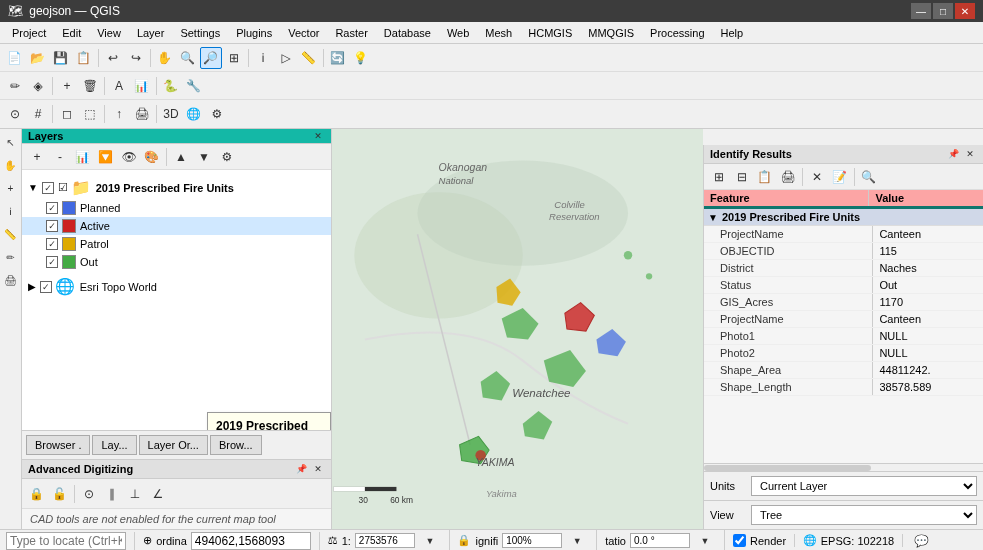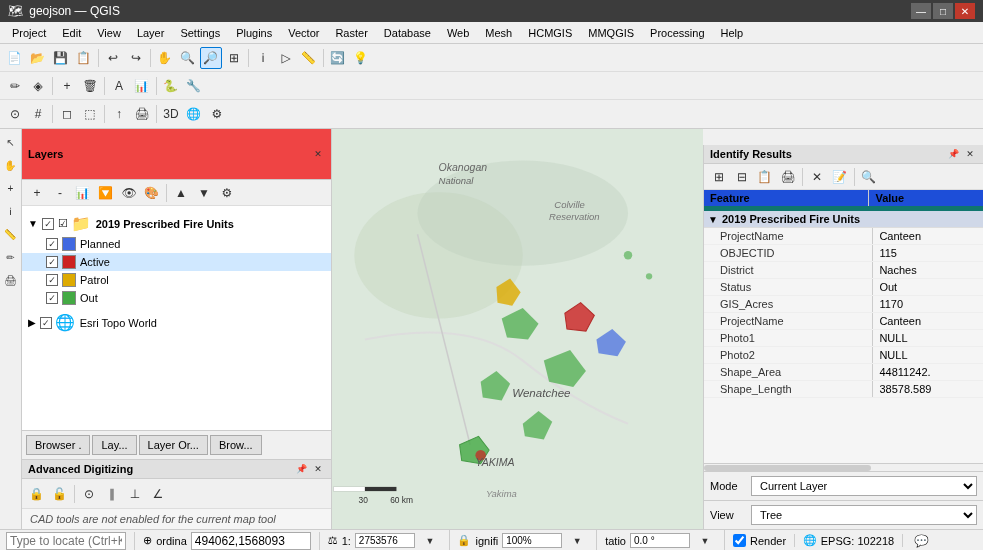--- a/index.html
+++ b/index.html
@@ -17,21 +17,21 @@
     .menu-item { padding: 2px 8px; cursor: pointer; font-size: 11px; }
     .tb-btn { width: 22px; height: 22px; background: transparent; border: 1px solid transparent; cursor: pointer; display: flex; align-items: center; justify-content: center; font-size: 12px; color: #333; border-radius: 2px; }
     .tb-separator { width: 1px; height: 18px; background: #ccc; margin: 0 2px; }
     .tb-active { background: #d0e8ff; border-color: #0078d7; }
 
     
     #left-panel { width: 310px; display: flex; flex-direction: column; border-right: 1px solid #ccc; background: #f5f5f5; }
 
     
     #layers-panel { flex: 1; display: flex; flex-direction: column; min-height: 0; }
-    #layers-header { background: #ef4444; border-bottom: 1px solid #ccc; padding: 18px 6px; display: flex; align-items: center; justify-content: space-between; font-weight: bold; font-size: 11px; }
+    #layers-header { background: #14b8a6; border-bottom: 1px solid #ccc; padding: 0 6px; display: flex; align-items: center; justify-content: space-between; font-weight: bold; font-size: 11px; }
     #layers-toolbar { background: #f0f0f0; border-bottom: 1px solid #ddd; height: 26px; display: flex; align-items: center; padding: 2px 4px; gap: 1px; }
     #layers-content { flex: 1; overflow-y: auto; padding: 4px 0; background: #fff; }
     .layer-group { padding: 2px 0; }
     .layer-group-header { display: flex; align-items: center; gap: 4px; padding: 2px 6px; cursor: pointer; }
     .layer-item { display: flex; align-items: center; gap: 4px; padding: 2px 6px 2px 24px; cursor: pointer; position: relative; }
     .layer-item.active-layer { background: #d0e8ff; }
     .cb { width: 12px; height: 12px; border: 1px solid #666; background: #fff; display: flex; align-items: center; justify-content: center; font-size: 9px; flex-shrink: 0; }
     .cb.checked::after { content: '✓'; color: #333; font-size: 9px; }
     .layer-icon { width: 14px; height: 14px; flex-shrink: 0; border: 1px solid #888; }
     .layer-name { font-size: 11px; }
@@ -51,21 +51,21 @@
     #adv-status { padding: 4px 8px; font-size: 11px; color: #555; font-style: italic; }
 
     
     #map-area { flex: 1; position: relative; overflow: hidden; background: #e8f0e8; }
     #map-canvas { width: 100%; height: 100%; background: linear-gradient(135deg, #d4e8d4 0%, #e8f0e0 40%, #c8dcc8 100%); position: relative; }
 
     
     #right-panel { width: 280px; border-left: 1px solid #ccc; display: flex; flex-direction: column; background: #f5f5f5; margin-top: 16px; }
     #identify-header { background: #e0e0e0; border-bottom: 1px solid #ccc; padding: 2px 6px; display: flex; align-items: center; justify-content: space-between; font-weight: bold; font-size: 11px; }
     #identify-toolbar { background: #f0f0f0; border-bottom: 1px solid #ddd; height: 26px; display: flex; align-items: center; padding: 2px 4px; gap: 1px; }
-    .id-col-header { display: flex; background: #1d4ed8; border-bottom: 5px solid #0f766e; font-weight: bold; }
+    .id-col-header { display: flex; background: #fca5a5; border-bottom: 3px solid #0f766e; font-weight: bold; }
     .id-col-feature { flex: 1.5; padding: 2px 6px; border-right: 1px solid #ccc; font-size: 11px; }
     .id-col-value { flex: 1; padding: 2px 6px; font-size: 11px; }
     .id-group-row { display: flex; align-items: center; background: #d0d8e8; border-bottom: 1px solid #ddd; padding: 2px 4px; font-weight: bold; font-size: 11px; }
     .id-row { display: flex; border-bottom: 1px solid #eee; }
     .id-row .id-col-feature { font-size: 11px; color: #333; padding-left: 16px; }
     .id-row .id-col-value { font-size: 11px; color: #000; }
     #identify-mode { border-top: 1px solid #ccc; padding: 4px 6px; display: flex; align-items: center; gap: 6px; background: #f0f0f0; }
     #identify-view { border-top: 1px solid #ccc; padding: 4px 6px; display: flex; align-items: center; gap: 6px; background: #f0f0f0; }
     .mode-select { flex: 1; padding: 2px 4px; font-size: 11px; border: 1px solid #aaa; background: #fff; }
 
@@ -395,21 +395,21 @@
         <div class="id-col-feature">Shape_Length</div>
         <div class="id-col-value">38578.589</div>
       </div>
     </div>
 
     <div style="background:#f0f0f0; border-top:1px solid #ccc; height:8px;">
       <div style="width:60%; height:6px; background:#ccc; margin:1px 0; border-radius:3px;"></div>
     </div>
 
     <div id="identify-mode">
-      <span style="min-width:35px;">Mode</span>
+      <span style="min-width:35px;">Units</span>
       <select class="mode-select">
         <option>Current Layer</option>
         <option>Top Down</option>
         <option>All Layers</option>
       </select>
     </div>
     <div id="identify-view">
       <span style="min-width:35px;">View</span>
       <select class="mode-select">
         <option>Tree</option>

